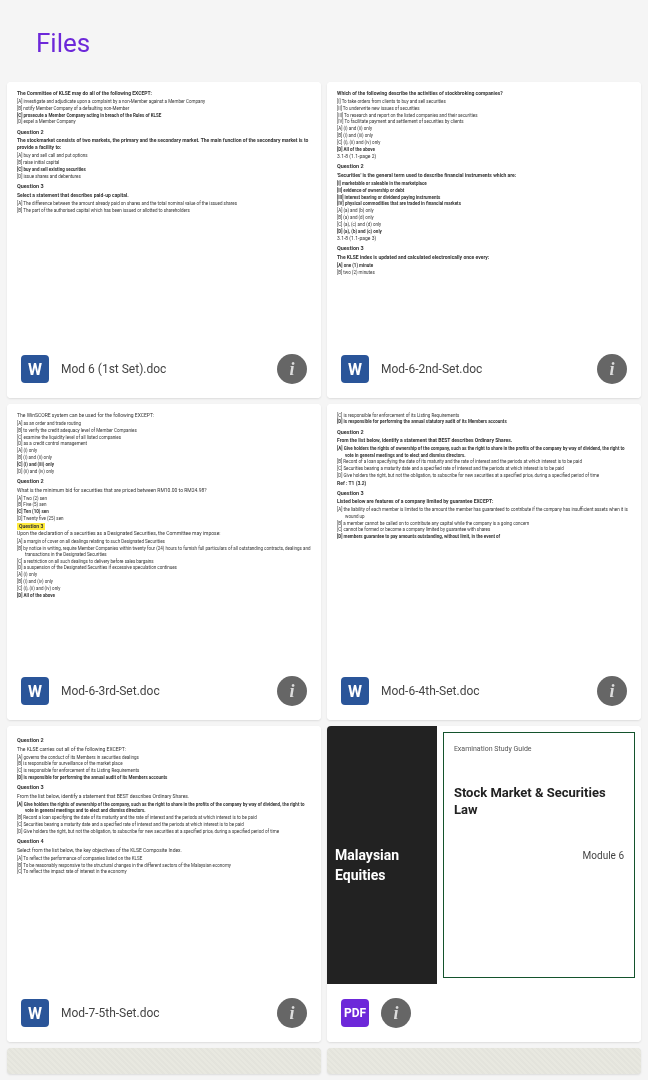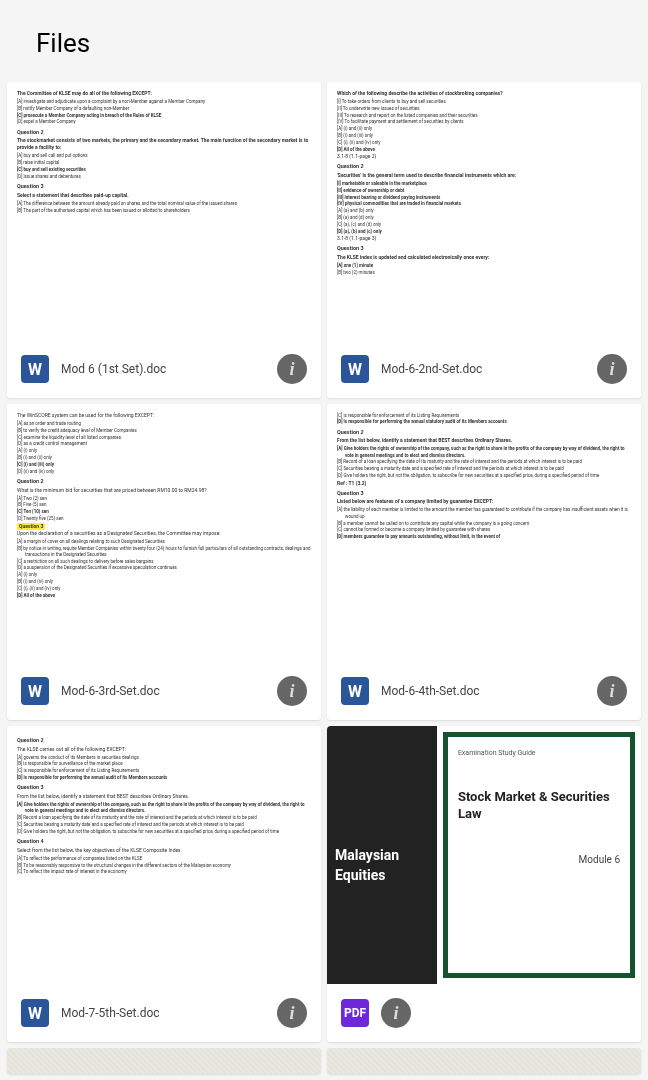--- a/index.html
+++ b/index.html
@@ -9,21 +9,21 @@
       width: 648px;
       height: 1080px;
       overflow: hidden;
     }
     .header {
       padding: 28px 36px 24px;
       background: #f5f5f5;
     }
     .header-title {
       font-size: 26px;
-      color: #000000;
+      color: #6d28d9;
       font-weight: 400;
     }
     .grid {
       display: grid;
       grid-template-columns: 1fr 1fr;
       gap: 6px;
       padding: 0 7px;
     }
     .card {
       background: #fff;
@@ -54,21 +54,21 @@
       color: #fff;
       padding: 60px 8px 20px;
       font-size: 14px;
       font-weight: bold;
     }
     .pdf-right {
       flex: 1;
       background: #fff;
       padding: 12px 10px;
       font-size: 7px;
-      border: 5px solid #14532d;
+      border: 1px solid #14532d;
       margin: 6px;
     }
     .pdf-title1 { font-size: 7px; color: #555; margin-bottom: 30px; }
     .pdf-title2 { font-size: 13px; font-weight: bold; color: #222; margin-bottom: 30px; line-height: 1.3; }
     .pdf-module { font-size: 10px; color: #444; text-align: right; }
     .file-row {
       display: flex;
       align-items: center;
       padding: 14px 14px;
       gap: 12px;

